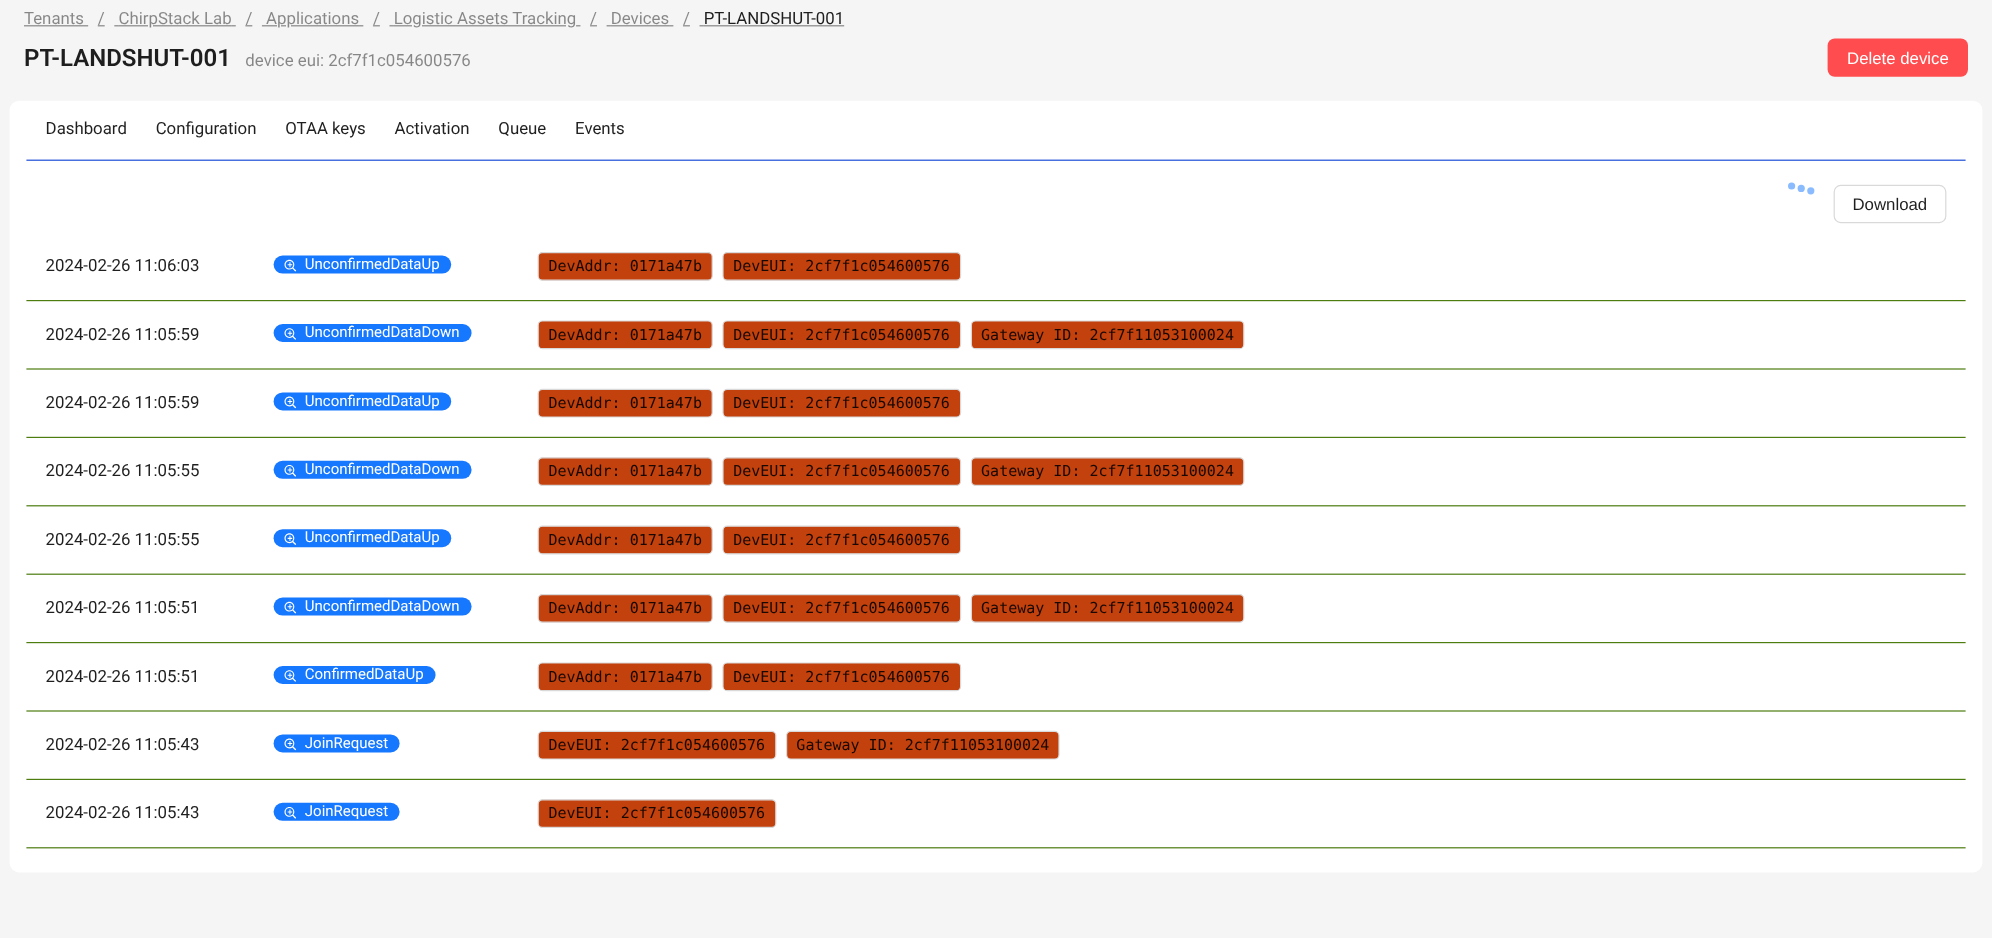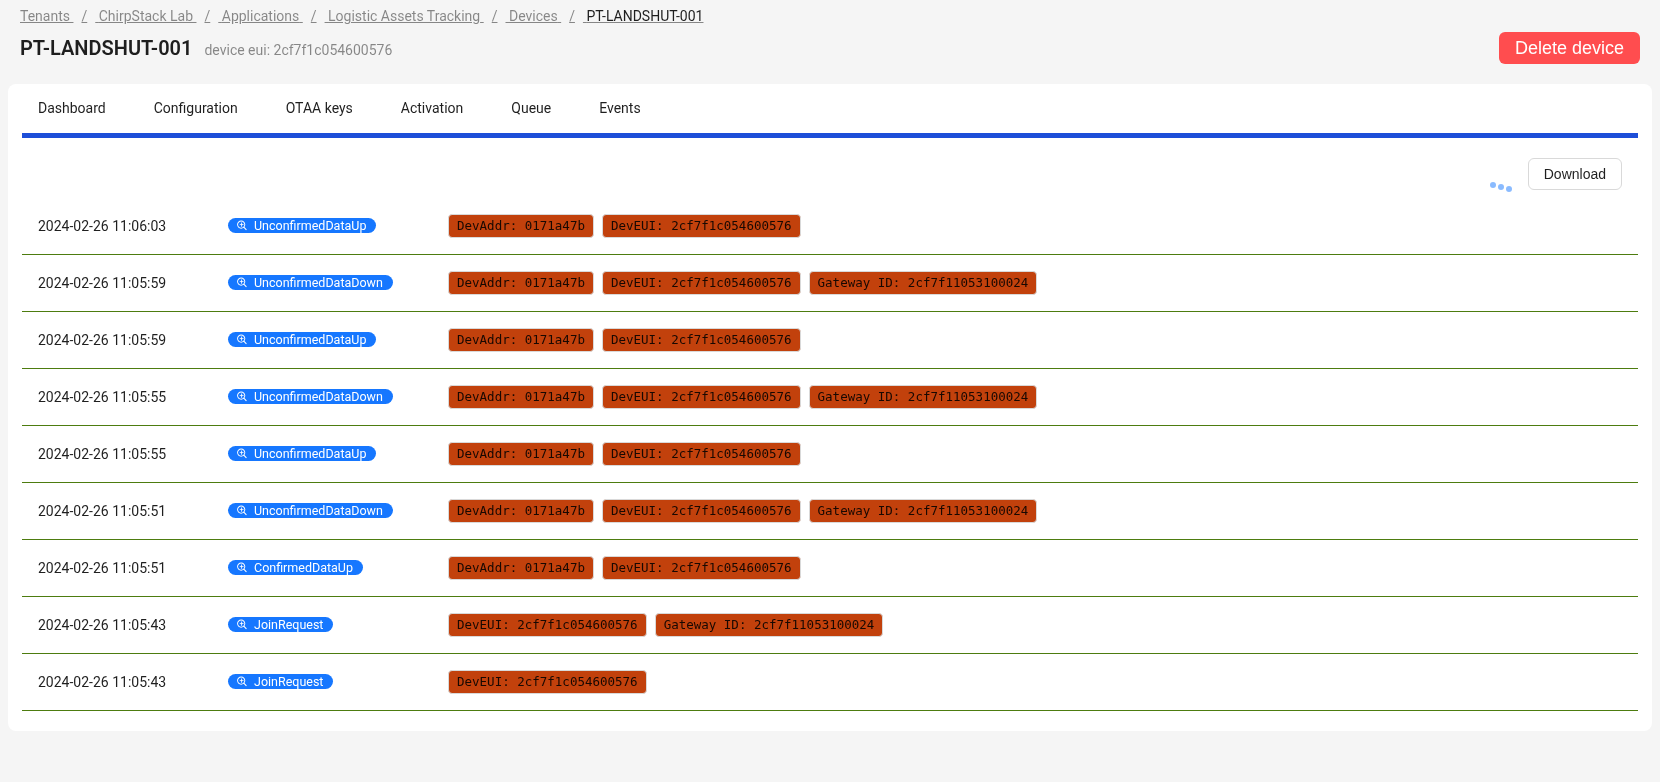--- a/index.html
+++ b/index.html
@@ -15,45 +15,45 @@
     .breadcrumb .current { color: rgba(0,0,0,0.88); }
     .page-header {
       display: flex; justify-content: space-between; align-items: center;
       padding: 8px 20px 20px 20px;
     }
     .title-wrap { display: flex; align-items: baseline; gap: 12px; }
     .page-title { font-size: 20px; font-weight: 600; color: rgba(0,0,0,0.88); }
     .subtitle { font-size: 14px; color: rgba(0,0,0,0.45); }
     .btn-danger {
       background: #ff4d4f; color: #fff; border: none; border-radius: 6px;
-      padding: 6px 16px; font-size: 18px; cursor: pointer; height: 32px;
+      padding: 6px 16px; font-size: 14px; cursor: pointer; height: 32px;
     }
     .btn-default {
       background: #fff; color: rgba(0,0,0,0.88); border: 1px solid #d9d9d9;
       border-radius: 6px; padding: 4px 15px; font-size: 14px; cursor: pointer; height: 32px;
     }
     .card {
       background: #fff;
       margin: 0 8px 8px 8px;
       border-radius: 8px;
       padding: 0 0 20px 0;
     }
     .tabs {
-      display: flex; gap: 48px; padding: 0 16px;
-      border-bottom: 5px solid #1d4ed8;
+      display: flex; gap: 24px; padding: 0 16px;
+      border-bottom: 1px solid #1d4ed8;
       margin: 0 14px;
     }
     .tab {
       padding: 16px 0; cursor: pointer; color: rgba(0,0,0,0.88);
       border-bottom: 2px solid transparent; font-size: 14px;
       margin-bottom: -1px;
     }
     .tab.active { color: #1677ff; border-bottom-color: #1677ff; }
     .toolbar {
-      display: flex; justify-content: flex-end; align-items: flex-end; gap: 16px;
+      display: flex; justify-content: flex-end; align-items: flex-start; gap: 16px;
       padding: 20px 30px 8px 30px;
     }
     .spinner { display:inline-flex; gap:2px; }
     .spinner i { width:6px; height:6px; border-radius:50%; background:#1677ff; display:inline-block; opacity:0.5;}
     .spinner i:nth-child(1){ transform:translateY(-2px);}
     .spinner i:nth-child(3){ transform:translateY(2px);}
     .frames { padding: 0 14px; }
     .frame-row {
       display: flex; align-items: center;
       border-bottom: 1px solid #4d7c0f;

